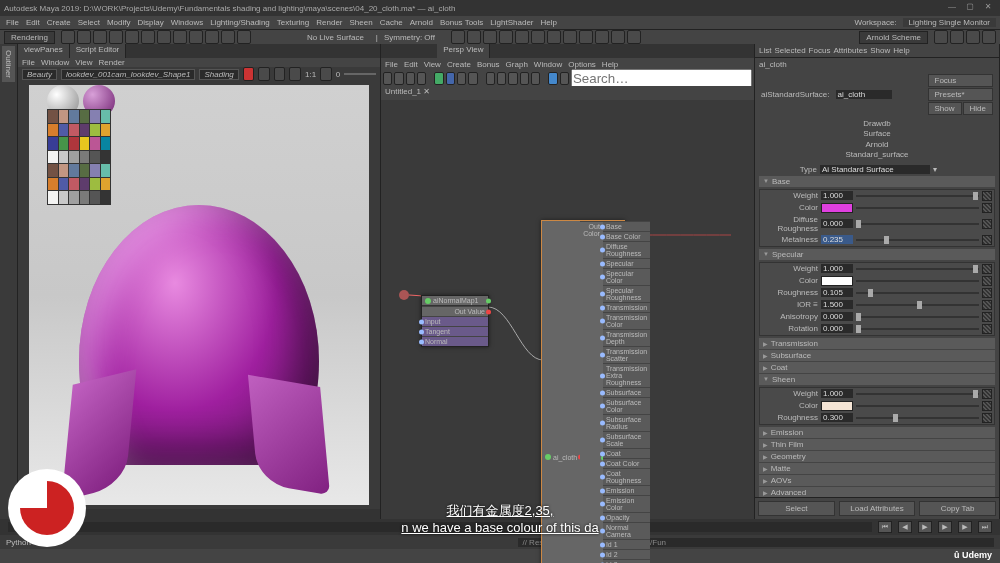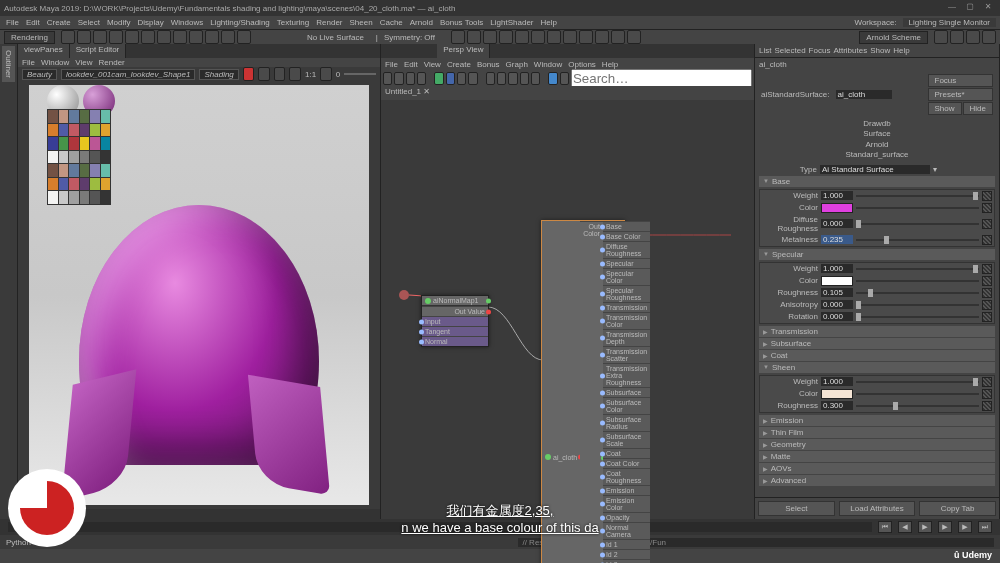--- a/index.html
+++ b/index.html
@@ -438,20 +438,28 @@
           </div>
         <div class="attr-row">
             <span class="lbl">Roughness</span>
             <span class="val">0.105</span>
             <span class="slider">
               <span class="thumb" style="left:10%"></span>
             </span>
             <span class="cbox"></span>
           </div>
         <div class="attr-row">
+            <span class="lbl">IOR ≡</span>
+            <span class="val">1.500</span>
+            <span class="slider">
+              <span class="thumb" style="left:50%"></span>
+            </span>
+            <span class="cbox"></span>
+          </div>
+        <div class="attr-row">
             <span class="lbl">Anisotropy</span>
             <span class="val">0.000</span>
             <span class="slider">
               <span class="thumb" style="left:0%"></span>
             </span>
             <span class="cbox"></span>
           </div>
         <div class="attr-row">
             <span class="lbl">Rotation</span>
             <span class="val">0.000</span>

